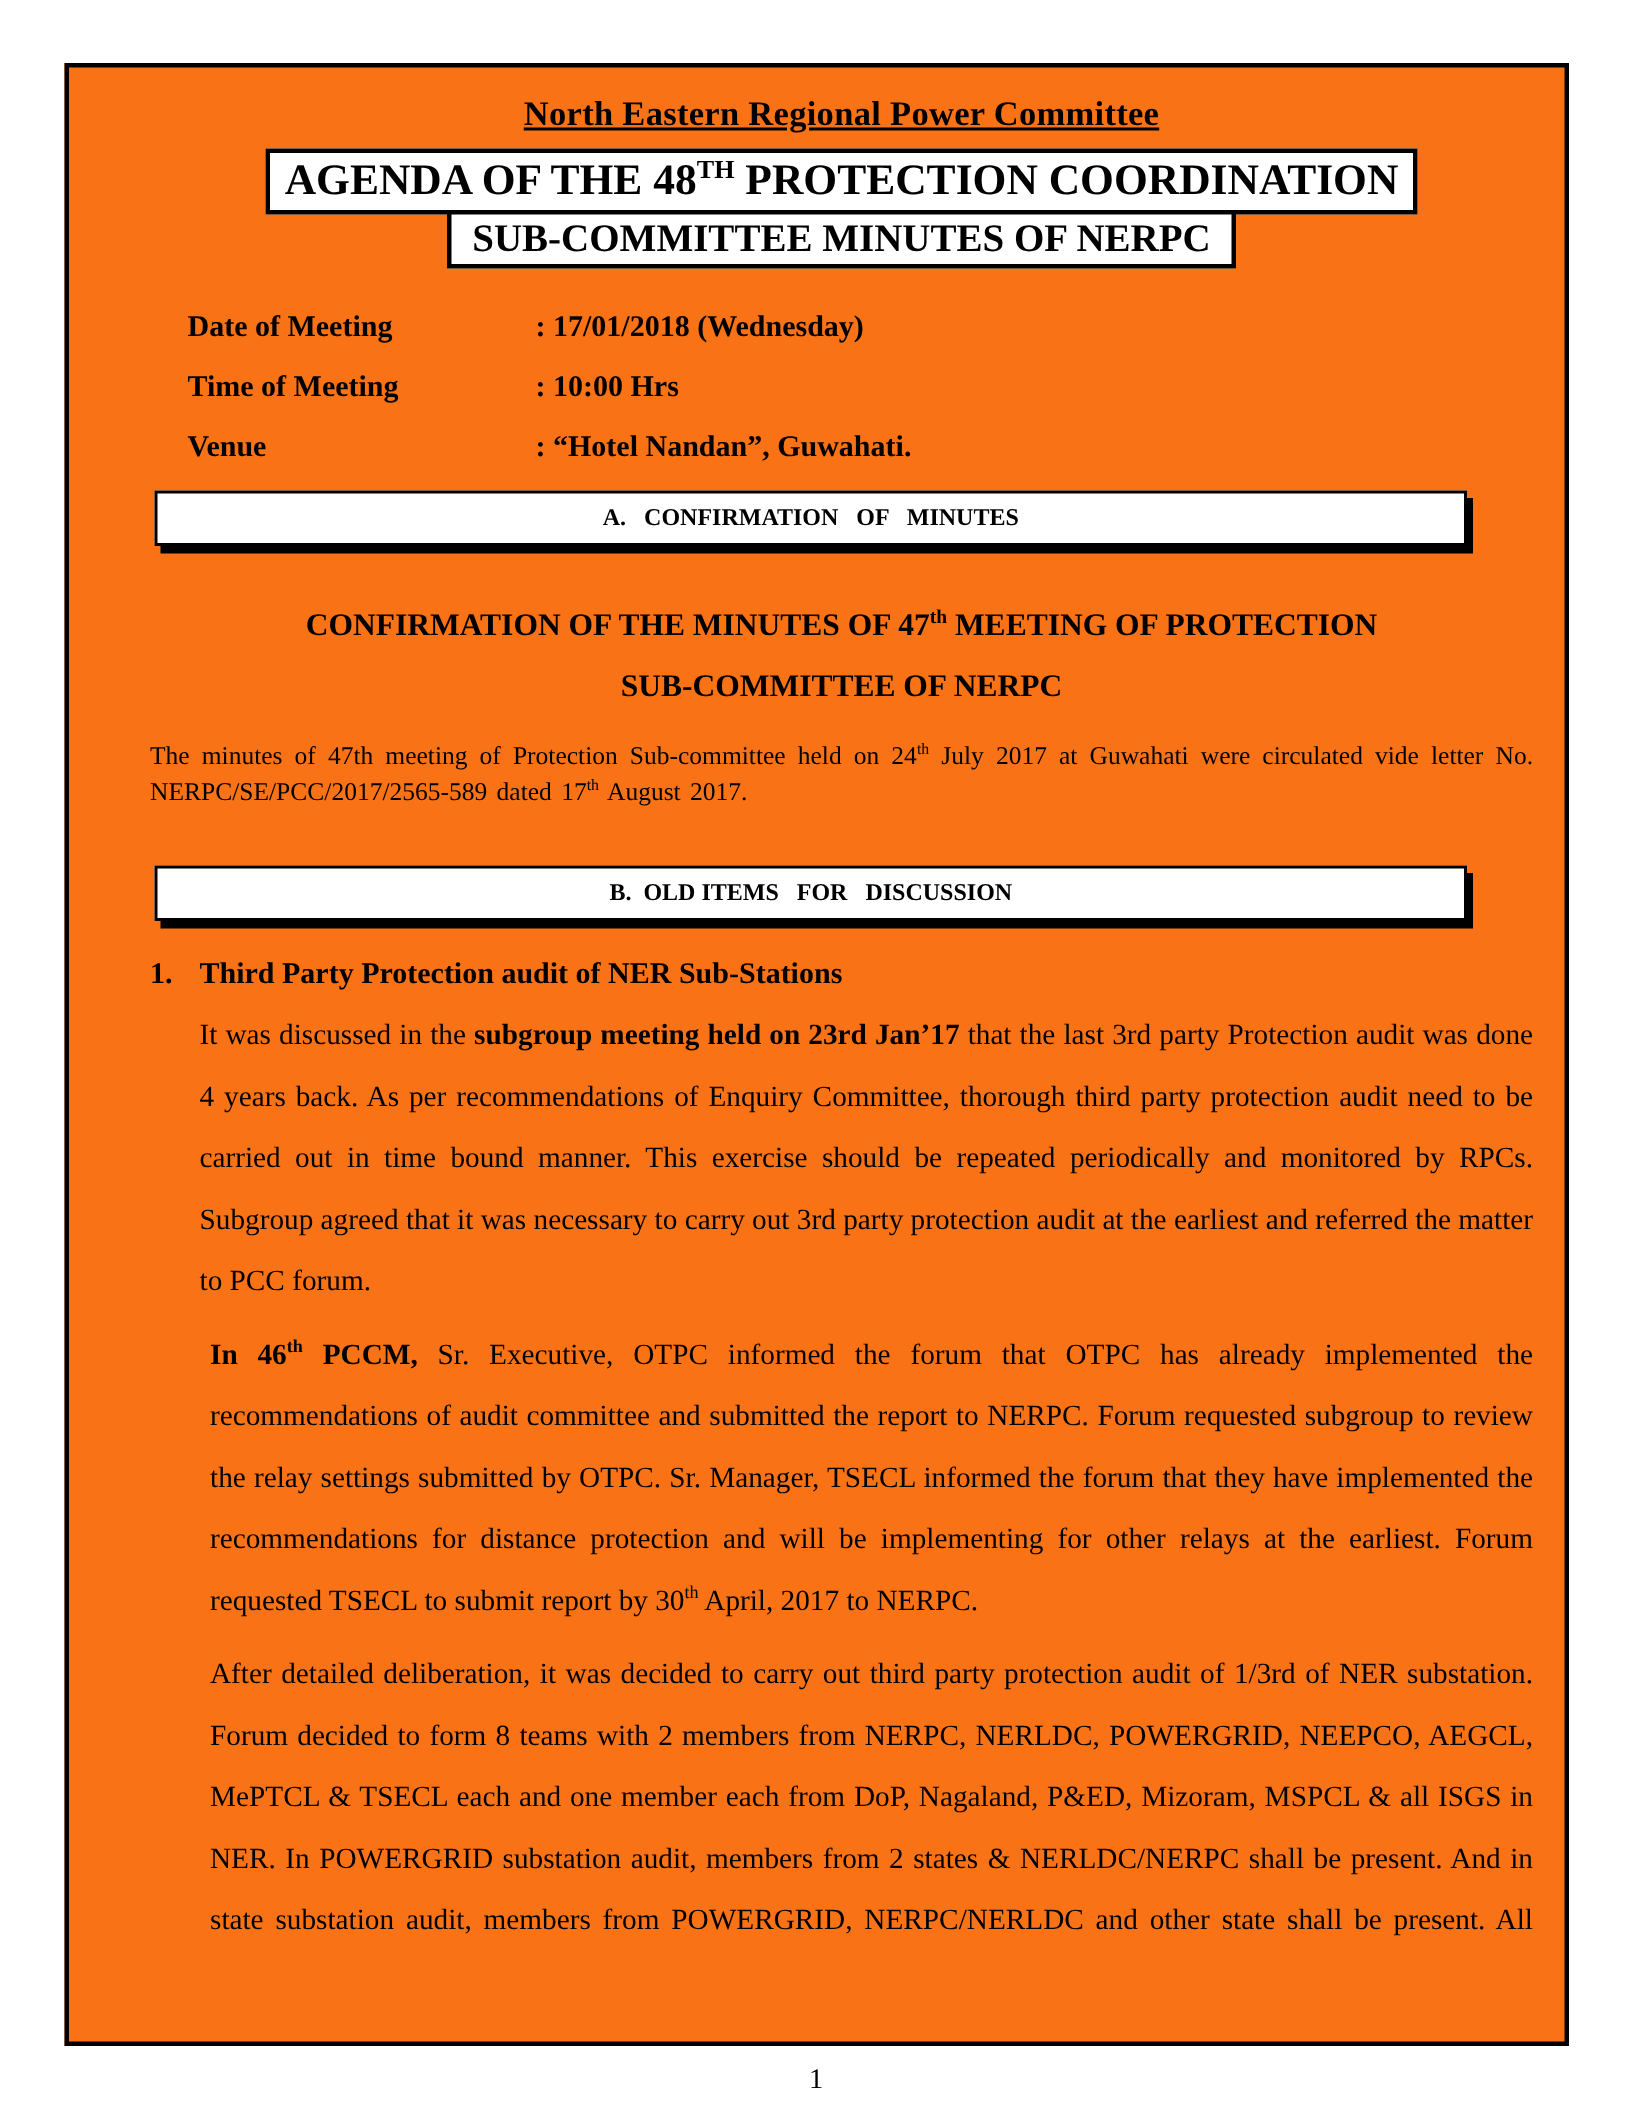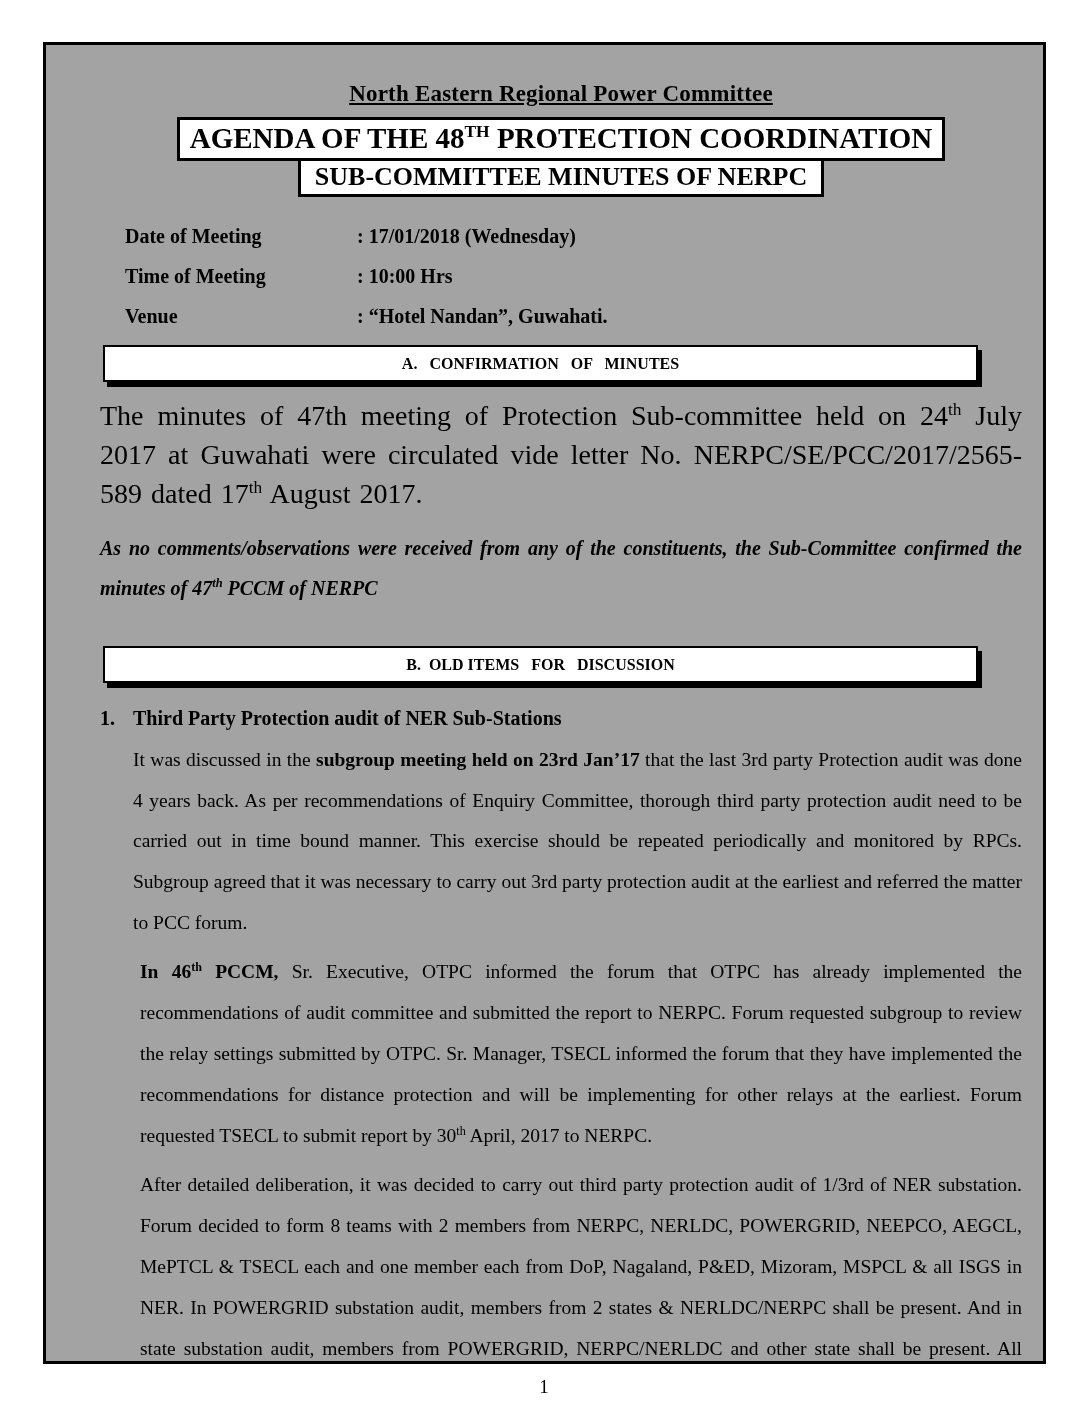--- a/index.html
+++ b/index.html
@@ -13,23 +13,23 @@
     position: relative;
   }
   .page-border {
     position: absolute;
     left: 43px;
     top: 42px;
     width: 1003px;
     height: 1322px;
     border: 3px solid #000000;
     box-sizing: border-box;
-    padding: 36px 21px 0 54px;
+    padding: 18px 21px 0 54px;
     overflow: hidden;
-    background: #a3a3a3;
+    background: #f97316;
   }
   .org-title {
     text-align: center;
     font-weight: bold;
     font-size: 23px;
     text-decoration: underline;
     letter-spacing: 0.2px;
   }
   .title-wrap { text-align: center; margin-top: 10px; }
   .title-box1 {
@@ -76,21 +76,21 @@
   .conf-heading {
     margin-top: 32px;
     text-align: center;
     font-weight: bold;
     font-size: 21px;
     line-height: 1.95;
   }
   sup { font-size: 0.62em; line-height: 0; vertical-align: super; }
   .para-minutes {
     margin: 14px 0 0 0;
-    font-size: 28px;
+    font-size: 17px;
     line-height: 1.4;
     text-align: justify;
     word-spacing: 2px;
   }
   .note {
     margin: 14px 0 0 0;
     font-size: 20px;
     font-weight: bold;
     font-style: italic;
     line-height: 2.0;
@@ -144,24 +144,27 @@
       <span class="mvalue">: 10:00 Hrs</span>
     </div>
     <div class="mrow">
       <span class="mlabel">Venue</span>
       <span class="mvalue">: “Hotel Nandan”, Guwahati.</span>
     </div>
   </div>
 
   <div class="section-box">A.   CONFIRMATION   OF   MINUTES</div>
 
+  <div class="conf-heading">
+    <div><span>CONFIRMATION OF THE MINUTES OF 47</span><sup>th</sup><span> MEETING OF PROTECTION</span></div>
+    <div>SUB-COMMITTEE OF NERPC</div>
+  </div>
 
   <p class="para-minutes"><span>The minutes of 47th meeting of Protection Sub-committee held on 24</span><sup>th</sup><span> July 2017 at Guwahati were circulated vide letter No. NERPC/SE/PCC/2017/2565-589 dated 17</span><sup>th</sup><span> August 2017.</span></p>
 
-  <p class="note"><span>As no comments/observations were received from any of the constituents, the Sub-Committee confirmed the minutes of 47</span><sup>th</sup><span> PCCM of NERPC</span></p>
 
   <div class="section-box second">B.  OLD ITEMS   FOR   DISCUSSION</div>
 
   <div class="item-heading">
     <span class="item-num">1.</span>
     <span>Third Party Protection audit of NER Sub-Stations</span>
   </div>
 
   <p class="item-para"><span>It was discussed in the </span><span class="b">subgroup meeting held on 23rd Jan’17</span><span> that the last 3rd party Protection audit was done 4 years back. As per recommendations of Enquiry Committee, thorough third party protection audit need to be carried out in time bound manner. This exercise should be repeated periodically and monitored by RPCs. Subgroup agreed that it was necessary to carry out 3rd party protection audit at the earliest and referred the matter to PCC forum.</span></p>
 

